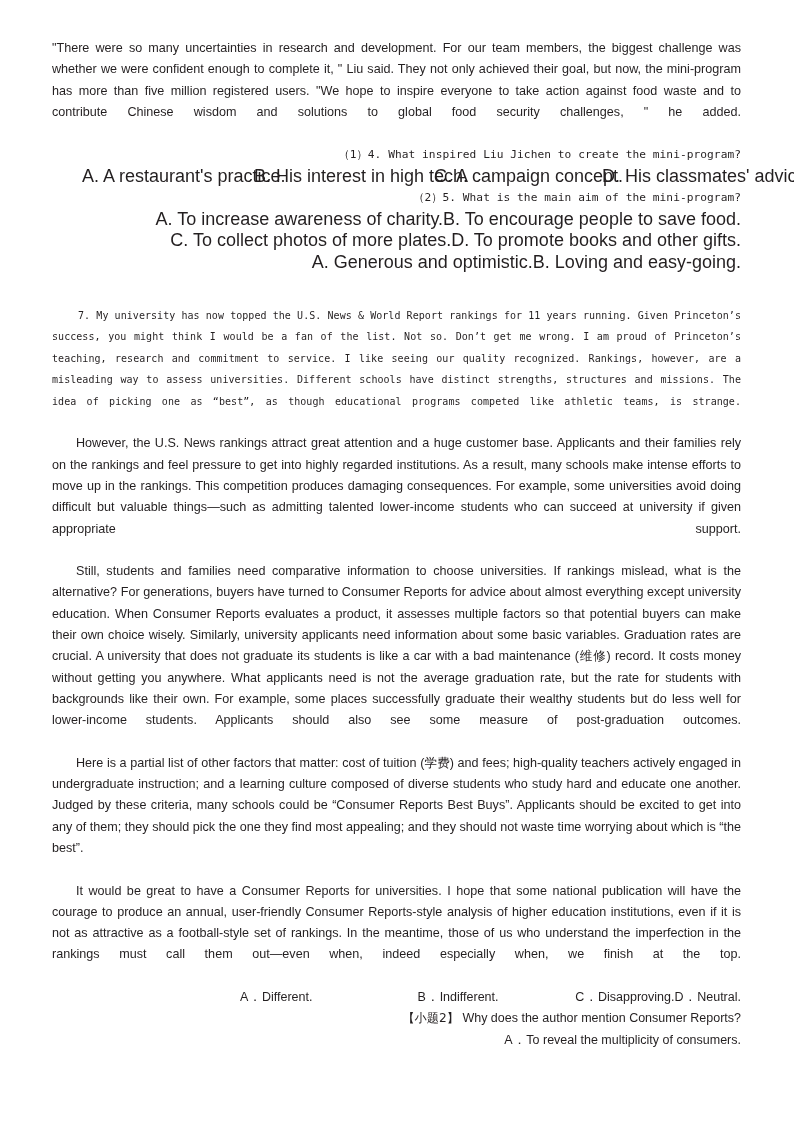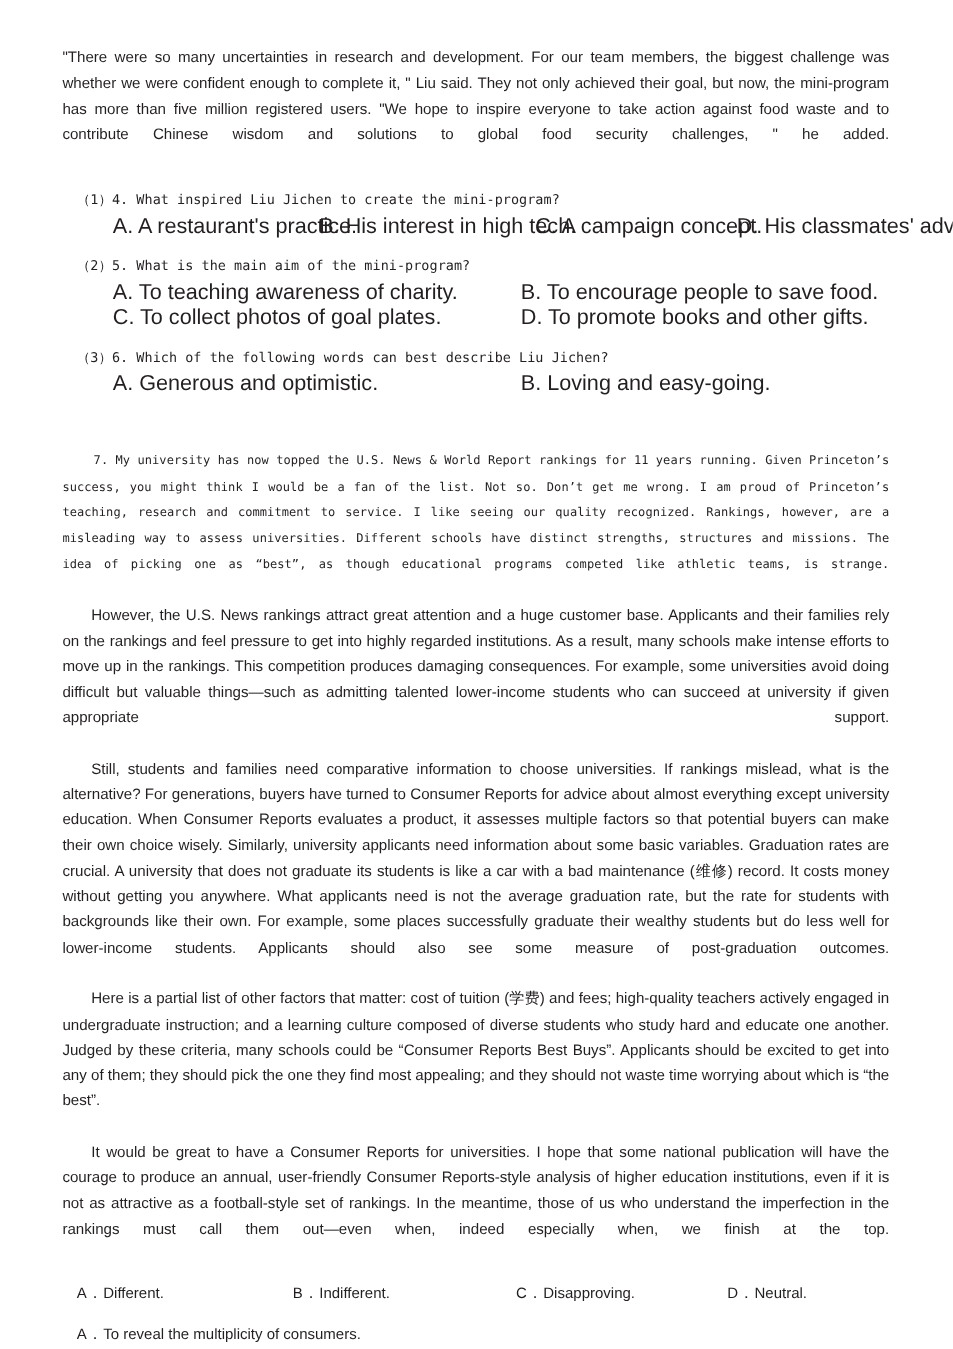--- a/index.html
+++ b/index.html
@@ -54,21 +54,21 @@
     text-align: justify;
   }
   .mono-para::after {
     content: "";
     display: inline-block;
     width: 100%;
   }
   .mono-para.indent { text-indent: 26px; }
 
   
-  .qblock { margin: 12px; }
+  .qblock { margin: 0; text-align: right; }
   .qstem {
     font-family: "DejaVu Sans Mono", "Liberation Mono", monospace;
     font-size: 11.2px;
     line-height: 21.4px;
     letter-spacing: 0.05px;
     color: #231f20;
     white-space: pre;
   }
   .optrow {
     font-size: 18px;
@@ -134,32 +134,31 @@
         <span>His interest in high tech.</span></span><span class="opt opt-4c"><span>C.</span>
         <span>A campaign concept.</span></span><span class="opt opt-4d"><span>D.</span>
         <span>His classmates' advice.</span></span>
     </div>
   </div>
 
   <div class="qblock">
     <div class="qstem"><span>（2）</span><span>5.</span><span> </span><span>What is the main aim of the mini-program?</span></div>
     <div class="optrow">
       <span class="opt opt-half"><span>A.</span>
-        <span>To teaching awareness of charity.</span></span><span class="opt"><span>B.</span>
+        <span>To increase awareness of charity.</span></span><span class="opt"><span>B.</span>
         <span>To encourage people to save food.</span></span>
     </div>
     <div class="optrow">
       <span class="opt opt-half"><span>C.</span>
-        <span>To collect photos of goal plates.</span></span><span class="opt"><span>D.</span>
+        <span>To collect photos of more plates.</span></span><span class="opt"><span>D.</span>
         <span>To promote books and other gifts.</span></span>
     </div>
   </div>
 
   <div class="qblock">
-    <div class="qstem"><span>（3）</span><span>6.</span><span> </span><span>Which of the following words can best describe Liu Jichen?</span></div>
     <div class="optrow">
       <span class="opt opt-half"><span>A.</span>
         <span>Generous and optimistic.</span></span><span class="opt"><span>B.</span>
         <span>Loving and easy-going.</span></span>
     </div>
   </div>
 
   <div class="gap-lg"></div>
 
   <div class="mono-para indent"><span>7.</span><span> </span><span>My university has now topped the U.S. News &amp; World Report rankings for 11 years running. Given Princeton’s success, you might think I would be a fan of the list. Not so. Don’t get me wrong. I am proud of Princeton’s teaching, research and commitment to service. I like seeing our quality recognized. Rankings, however, are a misleading way to assess universities. Different schools have distinct strengths, structures and missions. The idea of picking one as “best”, as though educational programs competed like athletic teams, is strange.</span></div>
@@ -169,17 +168,18 @@
   <p class="para indent justify-all">Here is a partial list of other factors that matter: cost of tuition (学费) and fees; high-quality teachers actively engaged in undergraduate instruction; and a learning culture composed of diverse students who study hard and educate one another. Judged by these criteria, many schools could be “Consumer Reports Best Buys”. Applicants should be excited to get into any of them; they should pick the one they find most appealing; and they should not waste time worrying about which is “the best”.</p>
   <p class="para indent justify-all">It would be great to have a Consumer Reports for universities. I hope that some national publication will have the courage to produce an annual, user-friendly Consumer Reports-style analysis of higher education institutions, even if it is not as attractive as a football-style set of rankings. In the meantime, those of us who understand the imperfection in the rankings must call them out—even when, indeed especially when, we finish at the top.</p>
 
   <div class="qblock">
     <div class="xt-optrow">
       <span class="opt xt-4a"><span class="sp">A．</span><span>Different.</span></span><span class="opt xt-4b"><span class="sp">B．</span><span>Indifferent.</span></span><span class="opt xt-4c"><span class="sp">C．</span><span>Disapproving.</span></span><span class="opt xt-4d"><span class="sp">D．</span><span>Neutral.</span></span>
     </div>
   </div>
 
   <div class="qblock">
+    <div class="xt-stem"><span class="xt-cjk">【小题2】</span><span> </span><span>Why does the author mention Consumer Reports?</span></div>
     <div class="xt-opt-line"><span class="sp">A．</span><span>To reveal the multiplicity of consumers.</span></div>
 
   </div>
 
 </div>
 
 </body></html>

